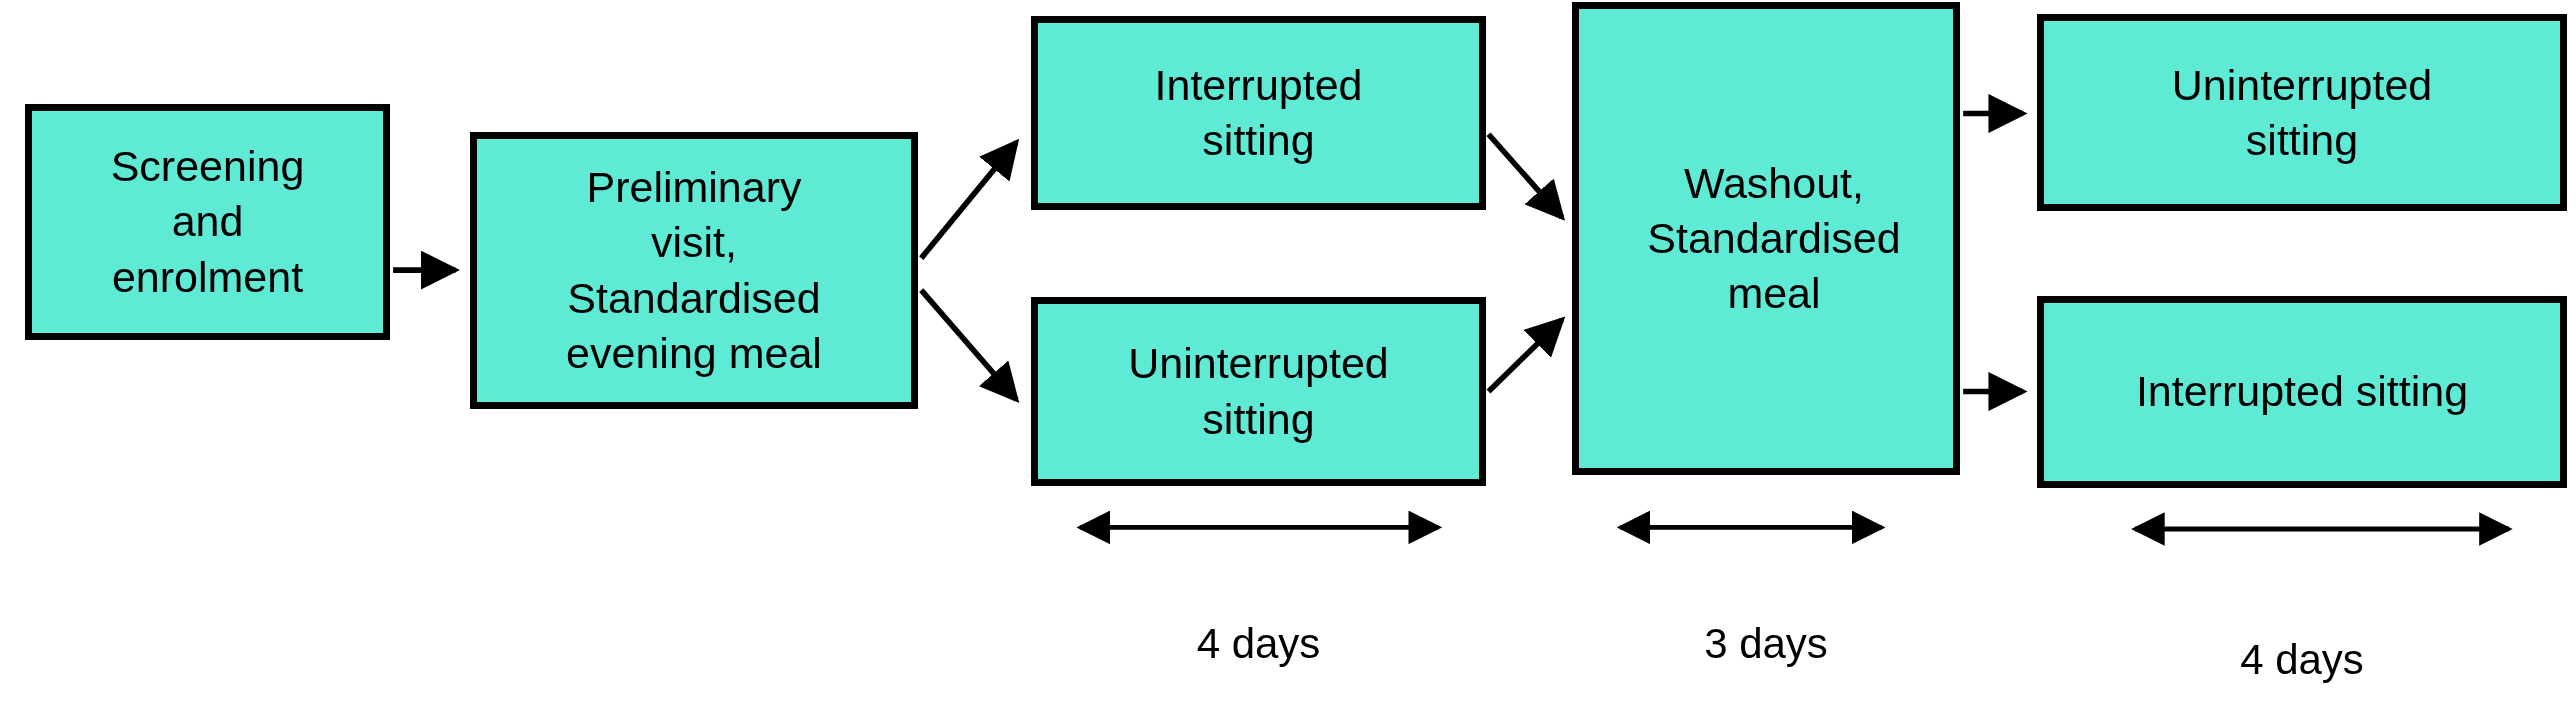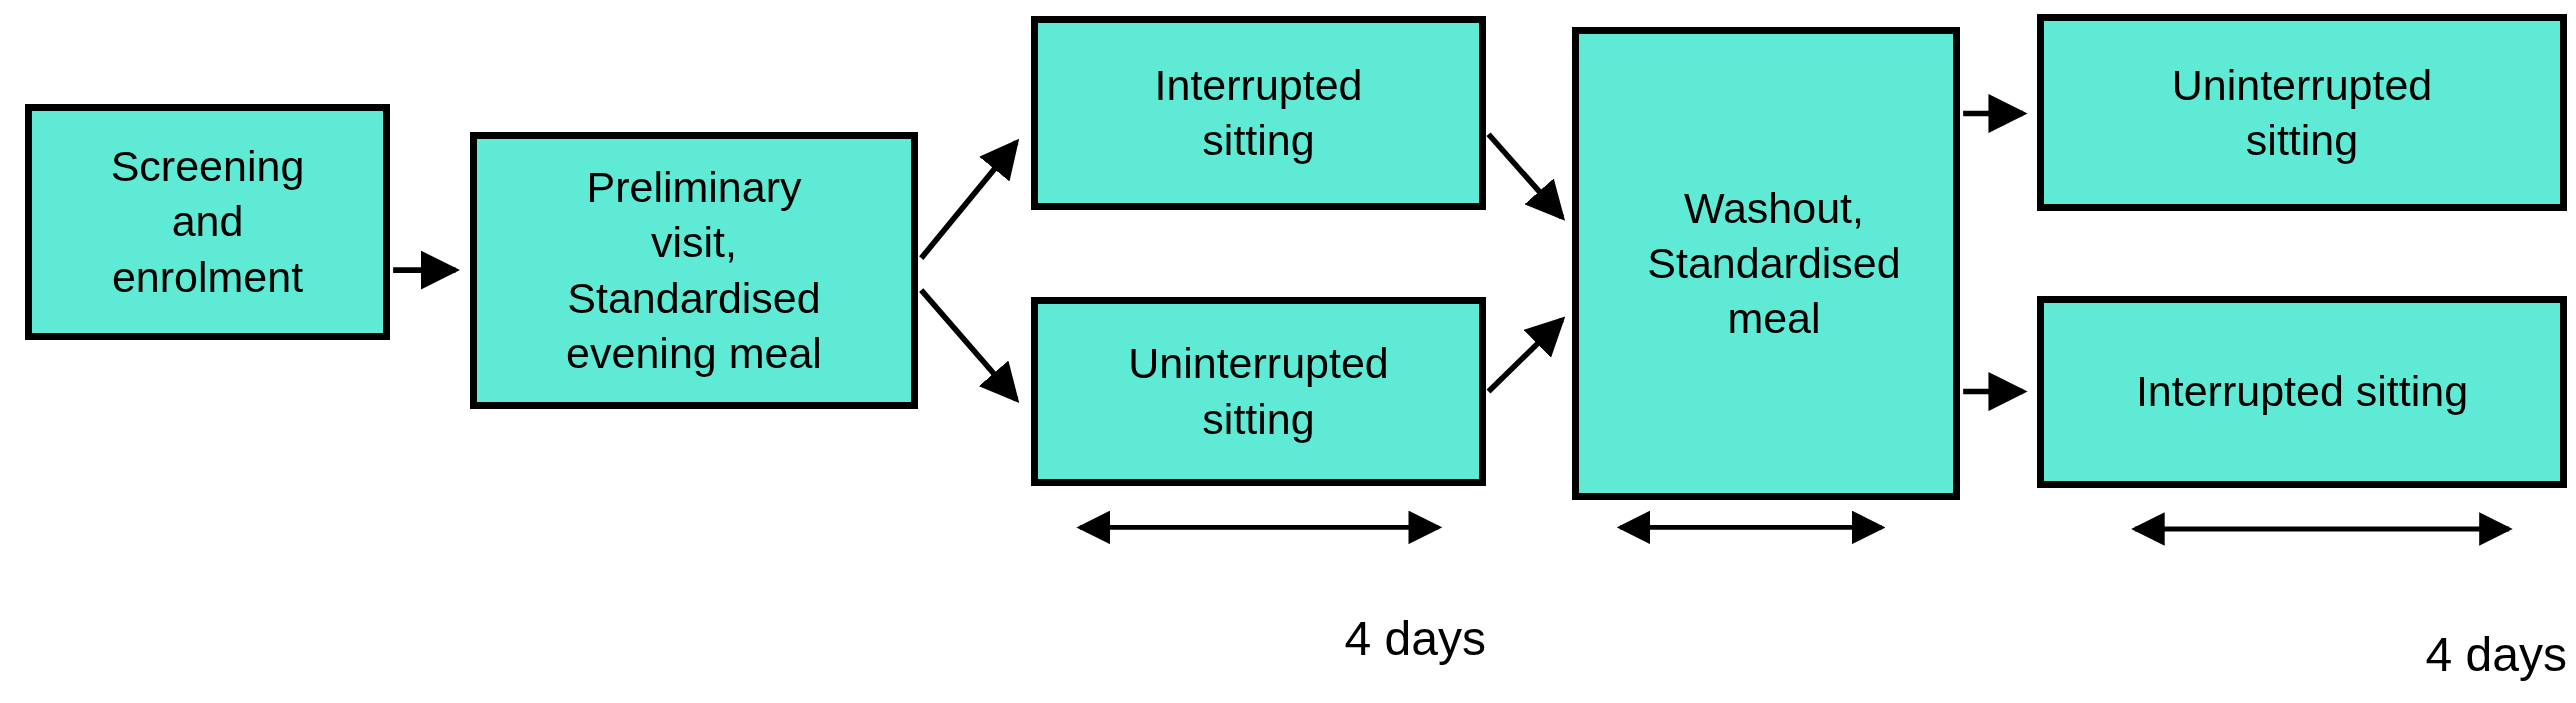--- a/index.html
+++ b/index.html
@@ -29,43 +29,44 @@
     line-height:1.28;
     letter-spacing:0px;
     white-space:pre-line;
     color:#000000;
   }
   
   #node-screening{ left:25px;  top:104px; width:365px; height:161px;align-items:center; }
   #node-preliminary{ left:470px; top:132px; width:448px; height:277px; }
   #node-interrupted-a{ left:1031px; top:16px; width:455px; height:194px; }
   #node-uninterrupted-a{ left:1031px; top:297px; width:455px; height:189px; }
-  #node-washout{ left:1572px; top:27px; width:388px; height:473px;padding-left:16px; }
+  #node-washout{ left:1572px; top:2px; width:388px; height:473px;padding-left:16px; }
   #node-uninterrupted-b{ left:2037px; top:14.4px; width:530px; height:197px; }
   #node-interrupted-b{ left:2037px; top:296px; width:530px; height:192px; }
 
   
   #node-screening{ height:236px; top:104px; }
 
   svg.edges{
     position:absolute;
     left:0; top:0;
     width:2576px;
     height:704px;
     pointer-events:none;
   }
   .edge-line{ stroke:#000000; stroke-width:7; fill:none; }
   .edge-line-thin{ stroke:#000000; stroke-width:6; fill:none; }
   .duration{
     position:absolute;
-    font-size:48px;
+    font-size:42px;
     line-height:1;
     color:#000000;
-    text-align:right;
+    text-align:center;
     white-space:nowrap;
+    margin-top:8px;
   }
   #duration-1{ left:1031px; top:615px; width:455px; }
   #duration-2{ left:1572px; top:615px; width:388px; }
   #duration-3{ left:2037px; top:631px; width:530px; }
 </style>
 </head>
 <body>
 
 <div id="canvas">
 
@@ -153,17 +154,18 @@
     <span class="node-label">Uninterrupted
 sitting</span>
   </div>
 
   <div class="node" id="node-interrupted-b">
     <span class="node-label">Interrupted sitting</span>
   </div>
 
   <div class="duration" id="duration-1">4 days</div>
 
+  <div class="duration" id="duration-2">3 days</div>
 
   <div class="duration" id="duration-3">4 days</div>
 
 </div>
 
 
 </body></html>

